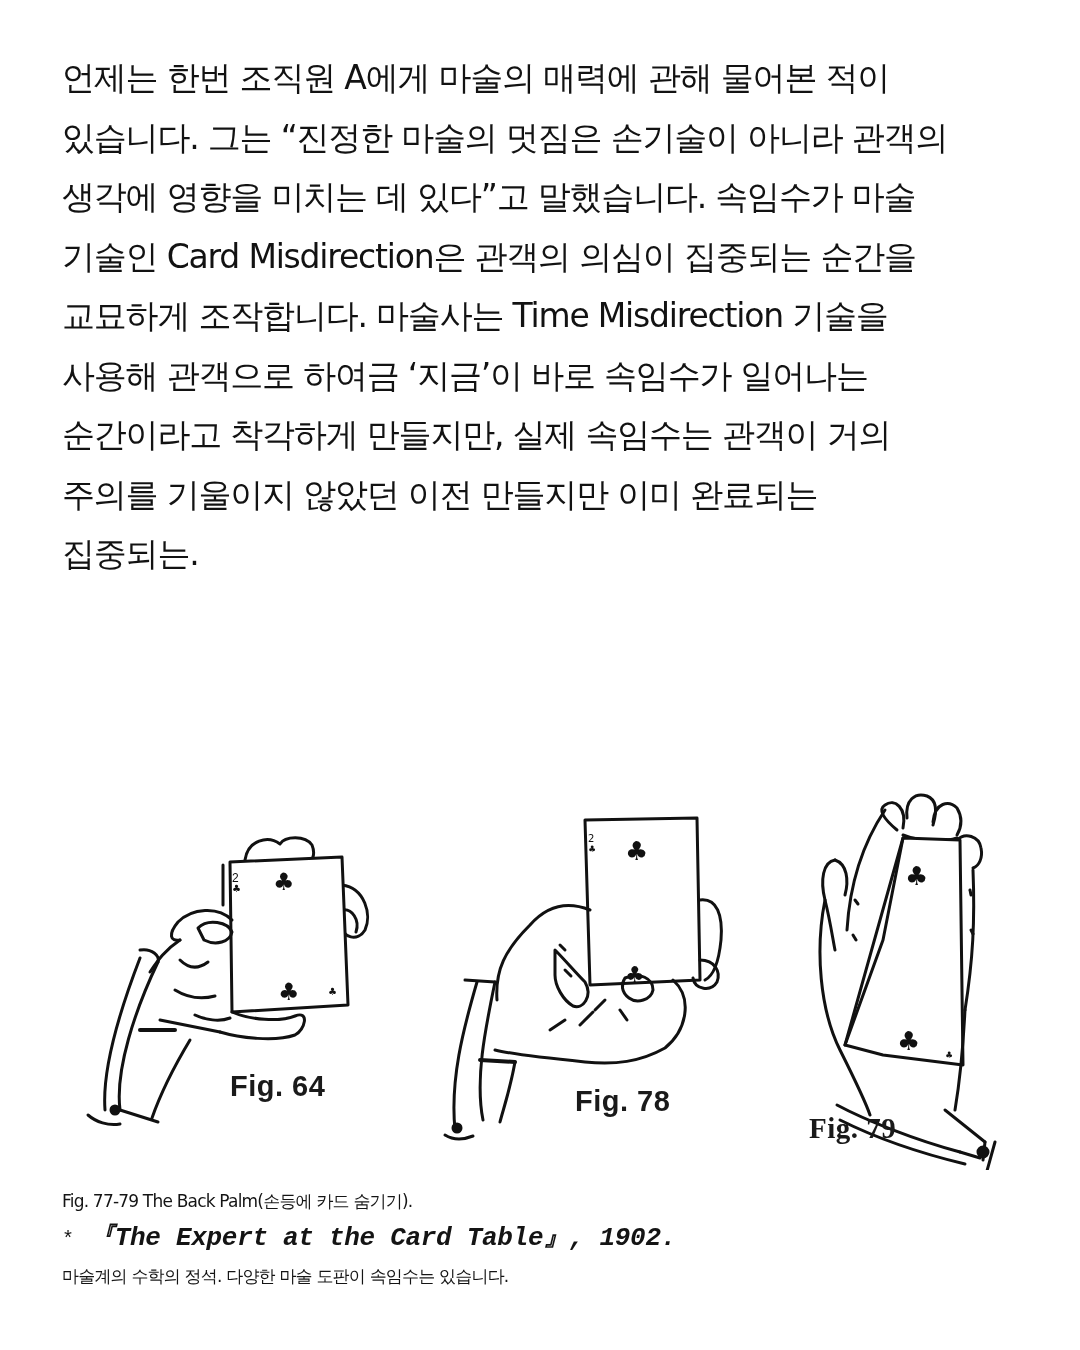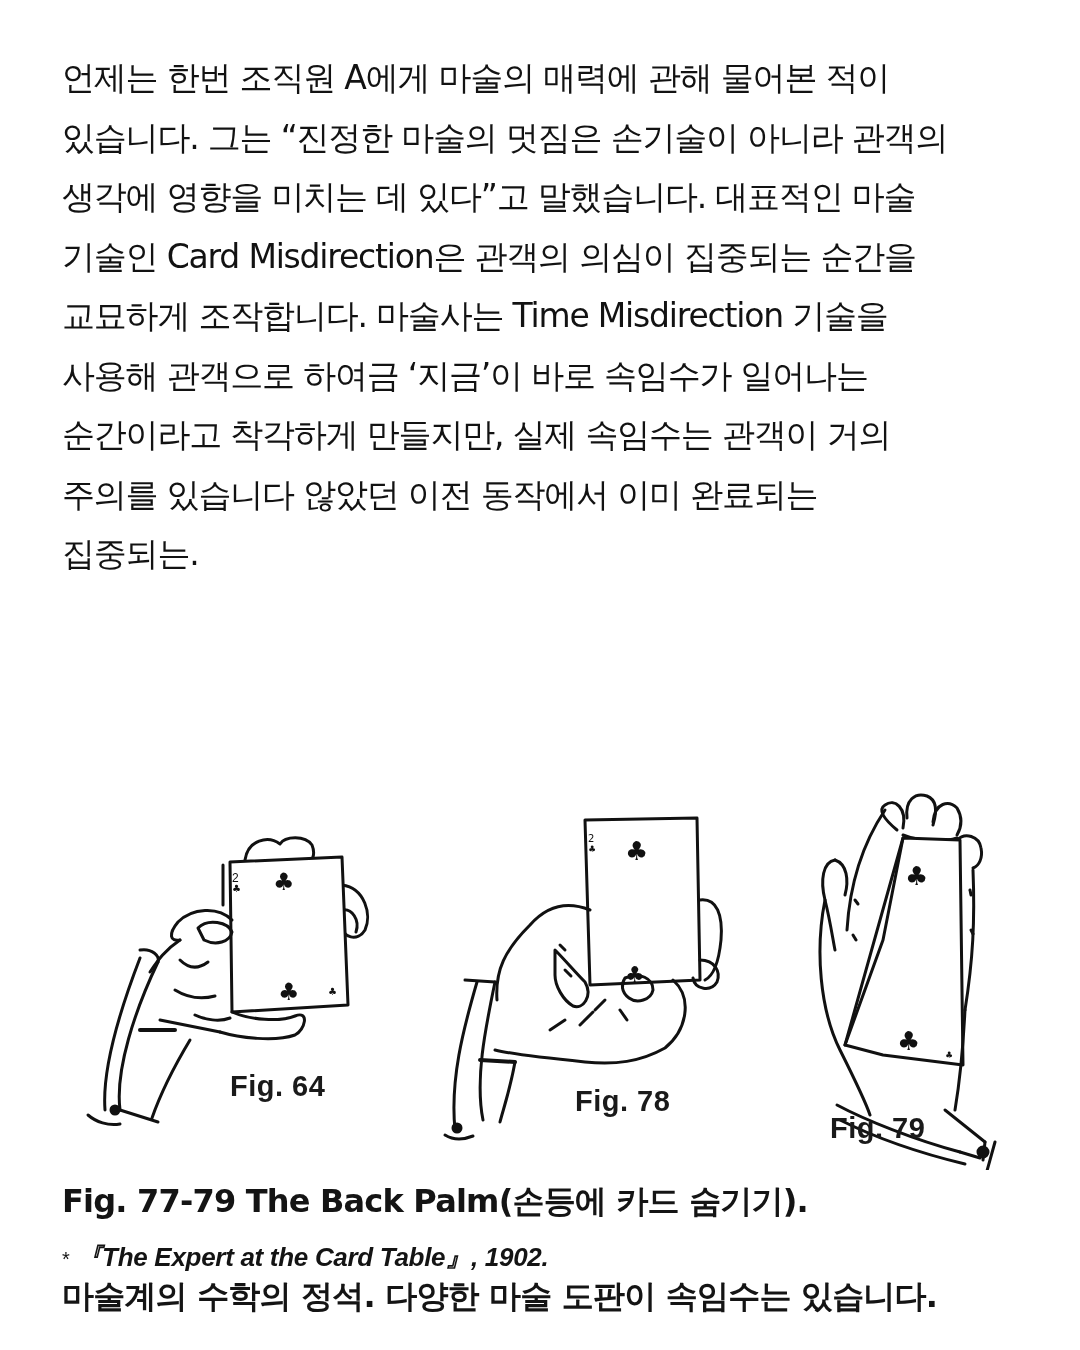--- a/index.html
+++ b/index.html
@@ -54,53 +54,51 @@
     white-space: nowrap;
   }
   .caption {
     position: absolute;
     left: 62px;
     top: 1183px;
     width: 960px;
   }
   .caption-line {
     display: block;
-    font-size: 32px;
+    font-size: 17px;
     line-height: 37px;
     letter-spacing: -0.8px;
     white-space: nowrap;
     color: #141414;
-    font-weight: bold;
   }
   .caption-line.source {
-    font-family: Liberation Sans, sans-serif;
+    font-family: Liberation Mono, monospace;
     font-weight: bold;
     font-style: italic;
     font-size: 26px;
     letter-spacing: -0.3px;
-    margin-top: 19px;
   }
   .caption-line.source .star {
     font-style: normal;
     font-weight: normal;
     font-size: 20px;
   }
 </style>
 </head>
 <body>
 
 <div class="body-text">
   <span class="body-line">언제는 한번 조직원 A에게 마술의 매력에 관해 물어본 적이</span>
   <span class="body-line">있습니다. 그는 “진정한 마술의 멋짐은 손기술이 아니라 관객의</span>
-  <span class="body-line">생각에 영향을 미치는 데 있다”고 말했습니다. 대표적인 마술</span>
+  <span class="body-line">생각에 영향을 미치는 데 있다”고 말했습니다. 속임수가 마술</span>
   <span class="body-line">기술인 Card Misdirection은 관객의 의심이 집중되는 순간을</span>
   <span class="body-line">교묘하게 조작합니다. 마술사는 Time Misdirection 기술을</span>
   <span class="body-line">사용해 관객으로 하여금 ‘지금’이 바로 속임수가 일어나는</span>
   <span class="body-line">순간이라고 착각하게 만들지만, 실제 속임수는 관객이 거의</span>
-  <span class="body-line">주의를 있습니다 않았던 이전 동작에서 이미 완료되는</span>
+  <span class="body-line">주의를 기울이지 않았던 이전 만들지만 이미 완료되는</span>
   <span class="body-line">집중되는.</span>
 </div>
 
 <div class="figure">
 
   <div class="fig-panel" style="left:0px; top:30px; width:310px; height:320px;">
     <svg viewBox="0 0 310 320" fill="none" stroke="#111" stroke-width="3" stroke-linecap="round" stroke-linejoin="round">
 
       <path d="M165 50 C168 30 188 25 200 34 C205 26 225 25 232 35 C236 45 232 52 226 55"></path>
 
@@ -203,21 +201,21 @@
       <path d="M160 330 L200 362"></path>
       <path d="M200 362 L198 380"></path>
       <circle cx="198" cy="372" r="5" fill="#111"></circle>
       <path d="M210 362 L200 398"></path>
 
       <path d="M70 120 L73 124"></path>
       <path d="M68 155 L71 160"></path>
       <path d="M185 110 L186 115"></path>
       <path d="M186 150 L188 154"></path>
     </svg>
-    <div class="fig-label" style="left:45px; top:332px;">Fig. 79</div>
+    <div class="fig-label" style="left:24px; top:332px;font-family:Liberation Serif, serif;">Fig. 79</div>
   </div>
 </div>
 
 <div class="caption">
   <span class="caption-line">Fig. 77-79 The Back Palm(손등에 카드 숨기기).</span>
   <span class="caption-line source"><span class="star">*</span> <span>『The Expert at the Card Table』, 1902.</span></span>
   <span class="caption-line">마술계의 수학의 정석. 다양한 마술 도판이 속임수는 있습니다.</span>
 </div>
 
 </body></html>

